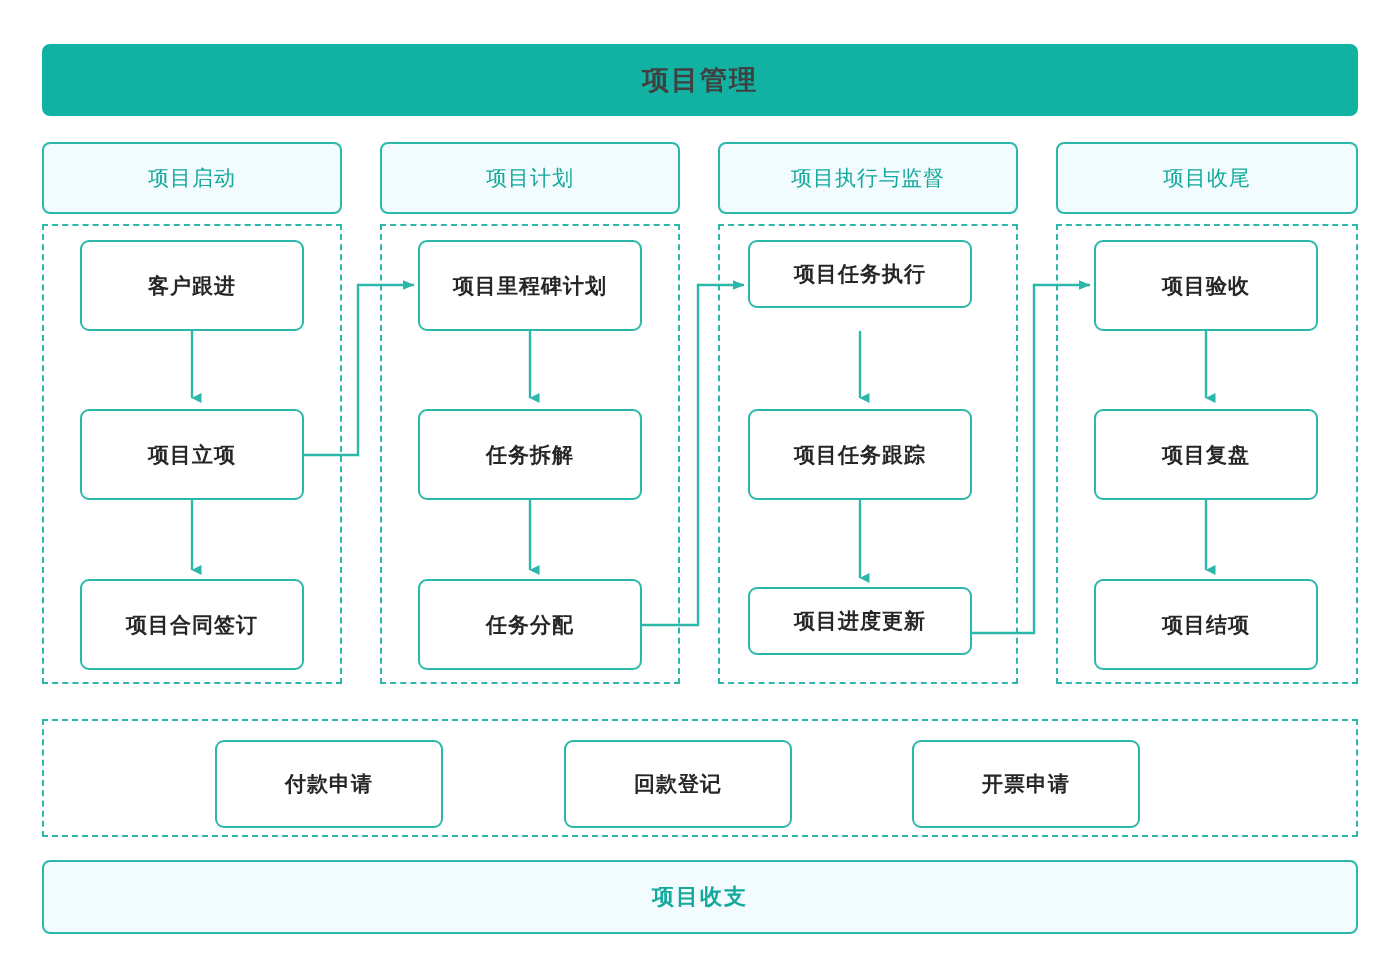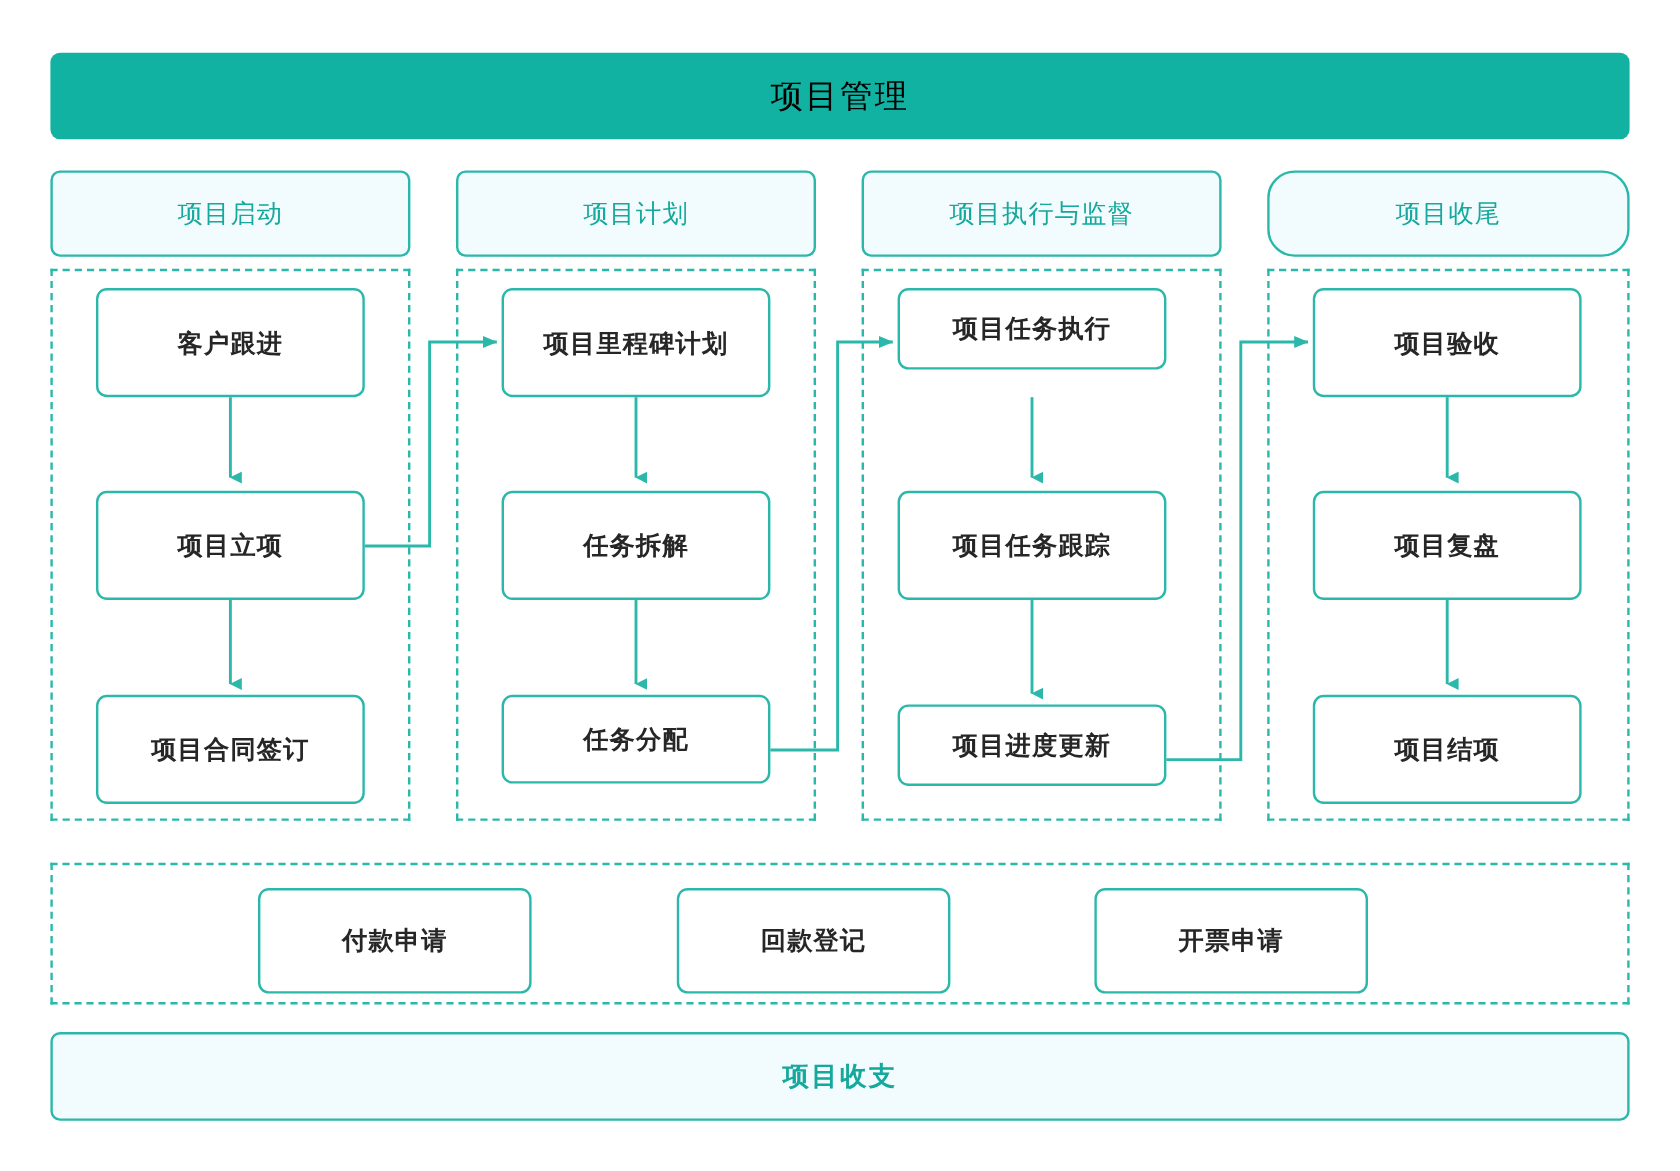--- a/index.html
+++ b/index.html
@@ -29,23 +29,23 @@
     width: 1316px;
     height: 72px;
     background: #12b2a2;
     border-radius: 8px;
     display: flex;
     align-items: center;
     justify-content: center;
     box-sizing: border-box;
   }
   .banner-title {
-    color: #000000;
+    color: #404040;
     font-size: 27px;
-    font-weight: normal;
+    font-weight: bold;
     letter-spacing: 2px;
   }
 
   
   .phase-head {
     position: absolute;
     height: 72px;
     background: #f2fbfd;
     border: 2px solid #2bb8ab;
     border-radius: 8px;
@@ -158,21 +158,21 @@
 
   <div class="phase-head" style="left:42px;  top:142px; width:300px;">
     <span class="phase-head-label">项目启动</span>
   </div>
   <div class="phase-head" style="left:380px; top:142px; width:300px;">
     <span class="phase-head-label">项目计划</span>
   </div>
   <div class="phase-head" style="left:718px; top:142px; width:300px;">
     <span class="phase-head-label">项目执行与监督</span>
   </div>
-  <div class="phase-head" style="left:1056px;top:142px; width:302px;border-radius:23px;">
+  <div class="phase-head" style="left:1056px;top:142px; width:302px;">
     <span class="phase-head-label">项目收尾</span>
   </div>
 
   <div class="phase-group" style="left:42px;  top:224px; width:300px; height:460px;"></div>
   <div class="phase-group" style="left:380px; top:224px; width:300px; height:460px;"></div>
   <div class="phase-group" style="left:718px; top:224px; width:300px; height:460px;"></div>
   <div class="phase-group" style="left:1056px;top:224px; width:302px; height:460px;"></div>
 
   <svg id="connectors" viewBox="0 0 1400 976">
     <defs>
@@ -215,21 +215,21 @@
   <div class="node" style="left:80px;  top:579px; width:224px; height:91px;">
     <span class="node-label">项目合同签订</span>
   </div>
 
   <div class="node" style="left:418px; top:240px; width:224px; height:91px;">
     <span class="node-label">项目里程碑计划</span>
   </div>
   <div class="node" style="left:418px; top:409px; width:224px; height:91px;">
     <span class="node-label">任务拆解</span>
   </div>
-  <div class="node" style="left:418px; top:579px; width:224px; height:74px;">
+  <div class="node" style="left:418px; top:579px; width:224px; height:91px;">
     <span class="node-label">任务分配</span>
   </div>
 
   <div class="node" style="left:748px; top:240px; width:224px; height:68px;">
     <span class="node-label">项目任务执行</span>
   </div>
   <div class="node" style="left:748px; top:409px; width:224px; height:91px;">
     <span class="node-label">项目任务跟踪</span>
   </div>
   <div class="node" style="left:748px; top:587px; width:224px; height:68px;">

